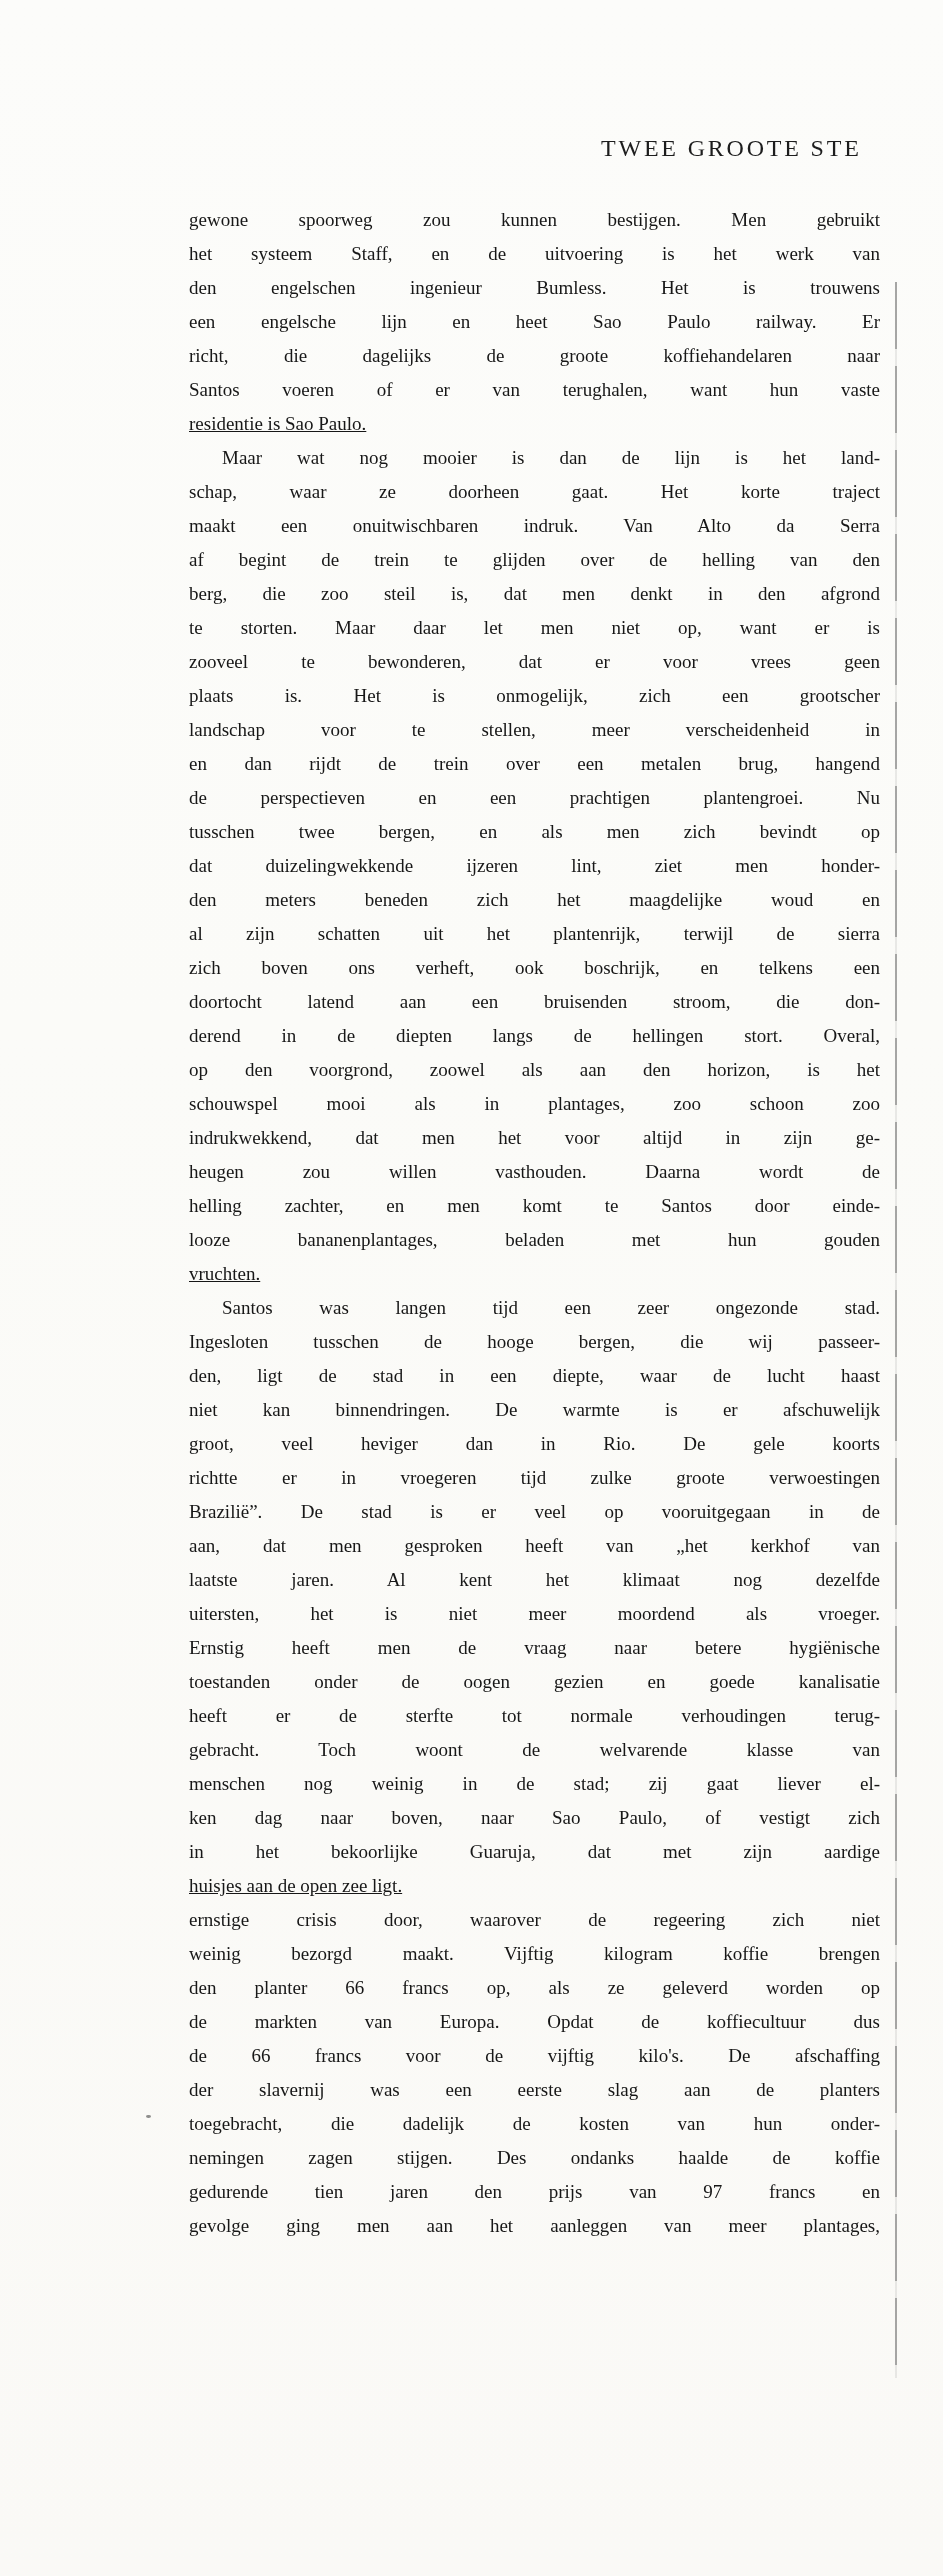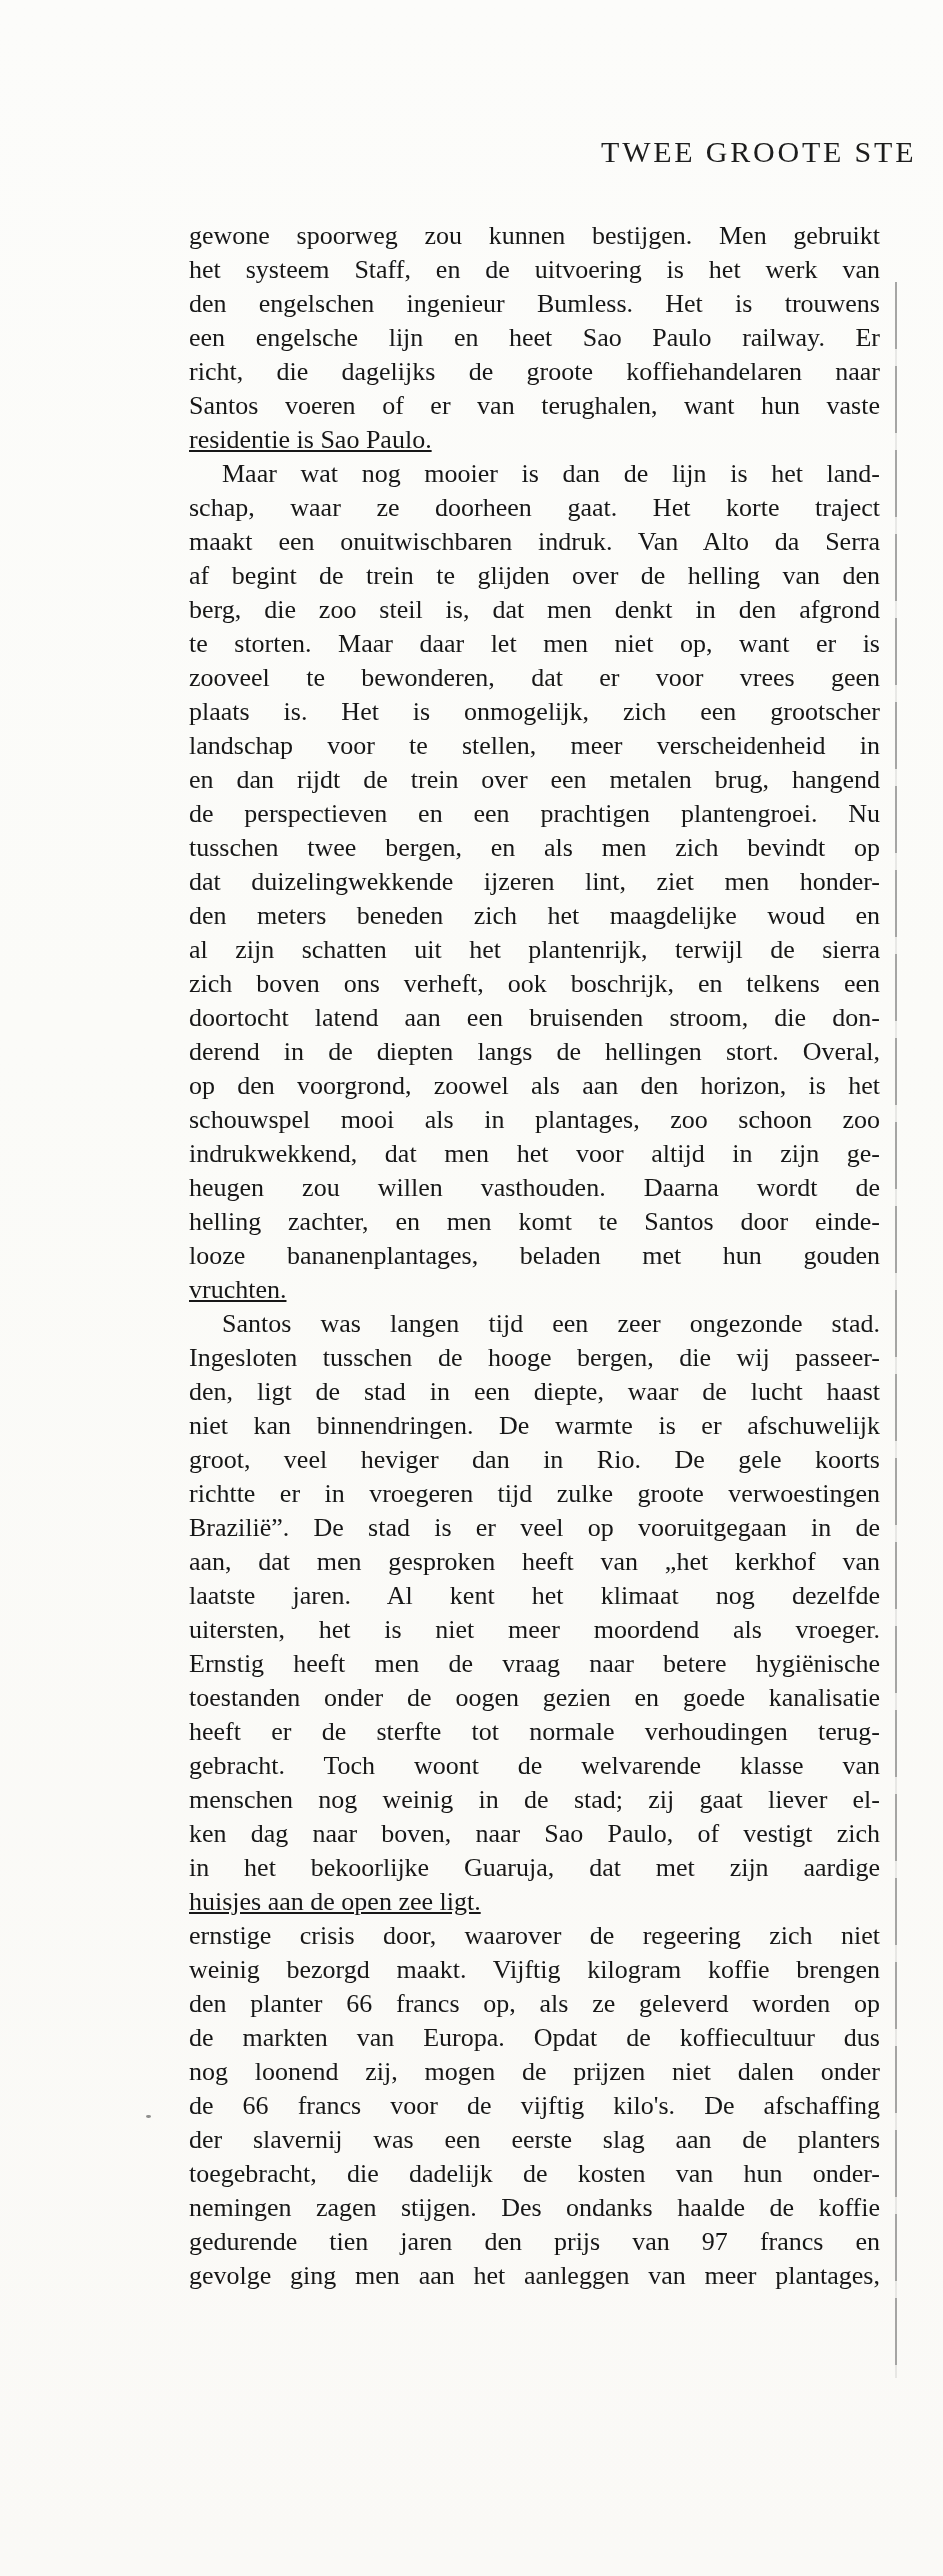--- a/index.html
+++ b/index.html
@@ -16,34 +16,33 @@
   }
   .page {
     position: absolute;
     inset: 0;
     background: linear-gradient(180deg, #fcfcfa 0%, #fbfbf8 40%, #faf9f6 100%);
   }
   .running-header {
     position: absolute;
     top: 135px;
     left: 601px;
-    font-size: 30px;
+    font-size: 24px;
     letter-spacing: 2.8px;
     color: #1d1d1d;
     white-space: nowrap;
   }
   .text-block {
     position: absolute;
     left: 189px;
     top: 203px;
     width: 691px;
-    font-size: 26px;
+    font-size: 19px;
     line-height: 34px;
     color: #171717;
-    margin-top: 16px;
   }
   .para { margin: 0; }
   .line {
     text-align: justify;
     text-align-last: justify;
     white-space: normal;
   }
   .line.last {
     text-align-last: left;
     text-decoration: underline;
@@ -136,21 +135,20 @@
         <div class="line">menschen nog weinig in de stad; zij gaat liever el-</div>
         <div class="line">ken dag naar boven, naar Sao Paulo, of vestigt zich</div>
         <div class="line">in het bekoorlijke Guaruja, dat met zijn aardige</div>
         <div class="line last">huisjes aan de open zee ligt.</div>
       </div>
       <div class="para">
         <div class="line">ernstige crisis door, waarover de regeering zich niet</div>
         <div class="line">weinig bezorgd maakt. Vijftig kilogram koffie brengen</div>
         <div class="line">den planter 66 francs op, als ze geleverd worden op</div>
         <div class="line">de markten van Europa. Opdat de koffiecultuur dus</div>
-        <div class="line">nog loonend zij, mogen de prijzen niet dalen onder</div>
         <div class="line">de 66 francs voor de vijftig kilo's. De afschaffing</div>
         <div class="line">der slavernij was een eerste slag aan de planters</div>
         <div class="line">toegebracht, die dadelijk de kosten van hun onder-</div>
         <div class="line">nemingen zagen stijgen. Des ondanks haalde de koffie</div>
         <div class="line">gedurende tien jaren den prijs van 97 francs en</div>
         <div class="line">gevolge ging men aan het aanleggen van meer plantages,</div>
       </div>
     </div>
 
   <div class="page-edge-line"></div>

